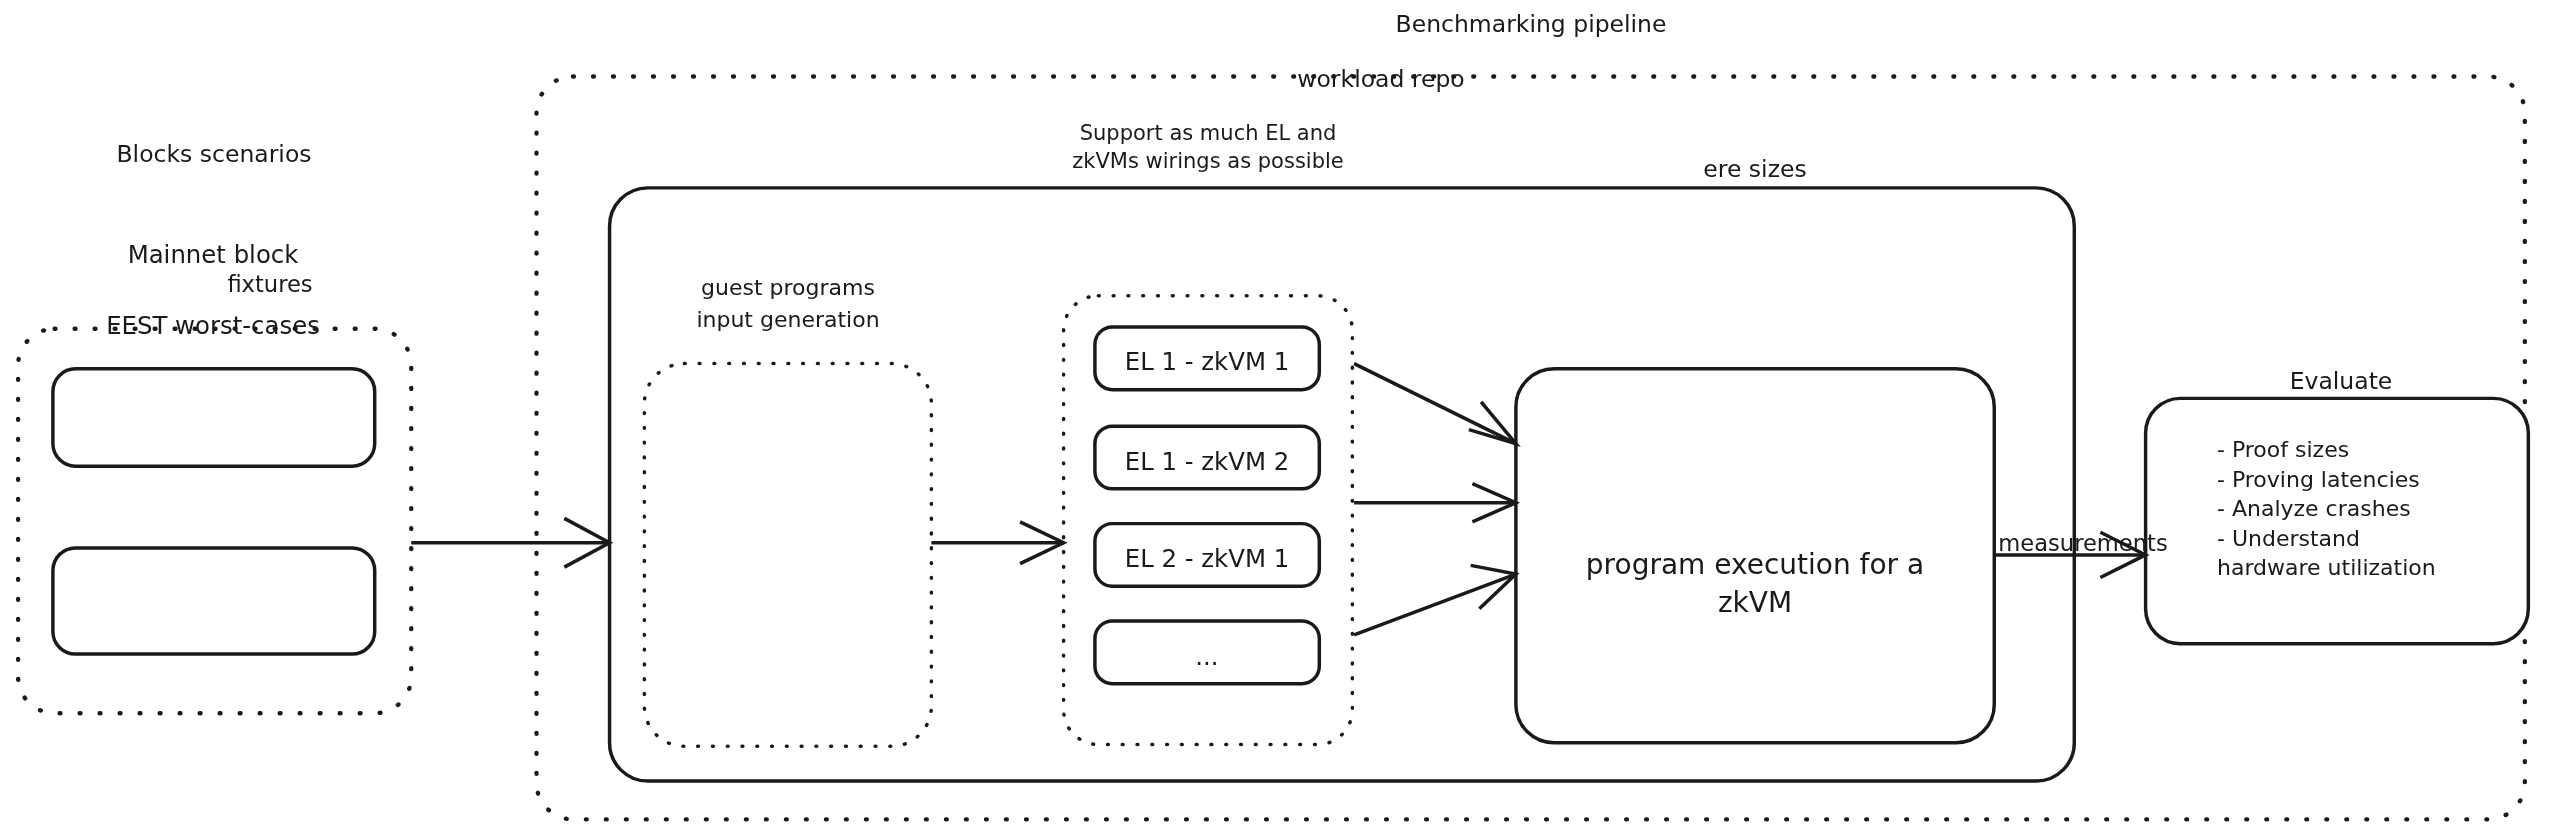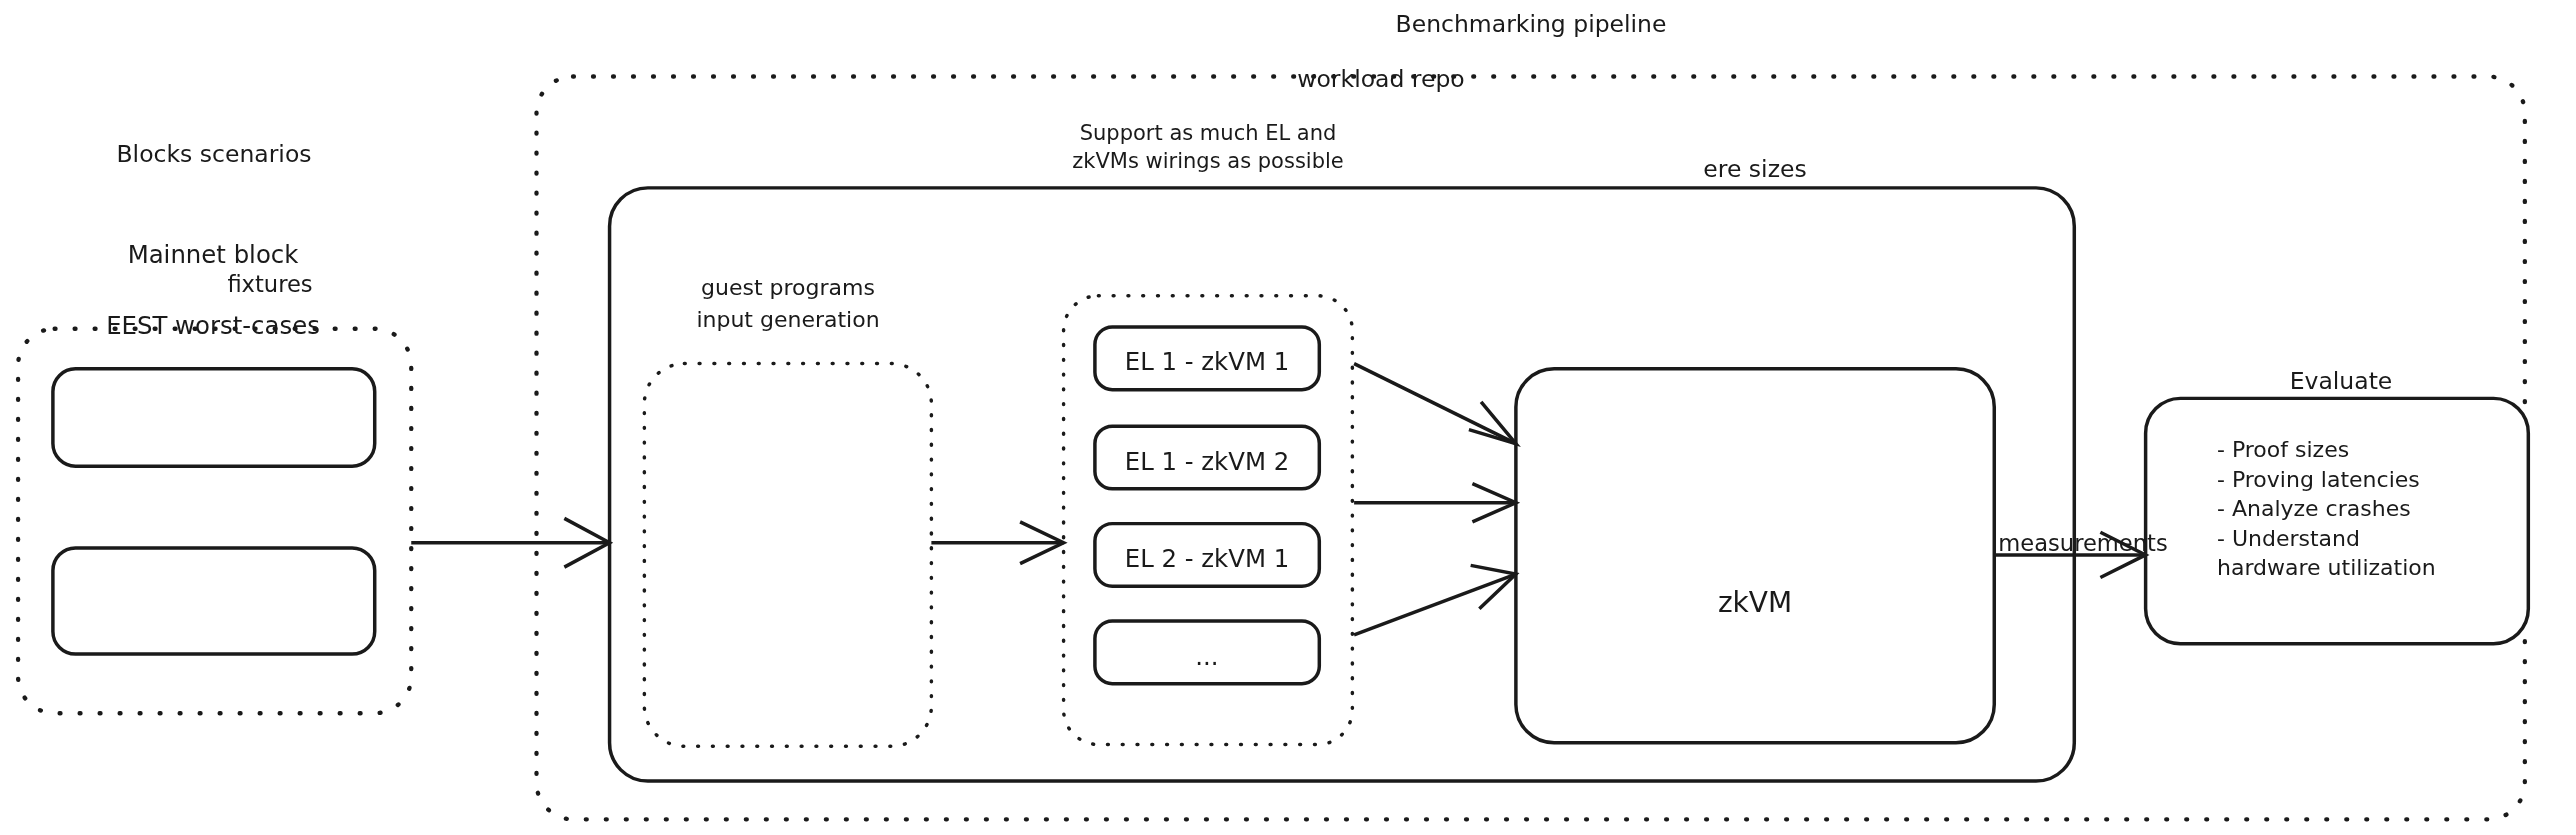--- a/index.html
+++ b/index.html
@@ -164,20 +164,21 @@
   <div class="lbl lbl-center caption-2line" style="left:1208px; top:120px;">Support as much EL and</div>
   <div class="lbl lbl-center caption-2line" style="left:1208px; top:148px;">zkVMs wirings as possible</div>
 
   <div class="lbl lbl-center node-text" style="left:1207px; top:346px;">EL 1 - zkVM 1</div>
   <div class="lbl lbl-center node-text" style="left:1207px; top:446px;">EL 1 - zkVM 2</div>
   <div class="lbl lbl-center node-text" style="left:1207px; top:543px;">EL 2 - zkVM 1</div>
   <div class="lbl lbl-center node-text" style="left:1207px; top:641px;">...</div>
 
   <div class="lbl lbl-center group-title" style="left:1755px; top:154px;">ere sizes</div>
 
+  <div class="lbl lbl-center node-text-lg" style="left:1755px; top:547px;">program execution for a</div>
   <div class="lbl lbl-center node-text-lg" style="left:1755px; top:585px;">zkVM</div>
 
   <div class="lbl lbl-center edge-label" style="left:2083px; top:529px;">measurements</div>
 
   <div class="lbl lbl-center group-title" style="left:2341px; top:366px;">Evaluate</div>
 
   <div class="lbl bullets" style="left:2217px; top:435px;">- Proof sizes</div>
   <div class="lbl bullets" style="left:2217px; top:465px;text-align:right;">- Proving latencies</div>
   <div class="lbl bullets" style="left:2217px; top:494px;">- Analyze crashes</div>
   <div class="lbl bullets" style="left:2217px; top:524px;">- Understand</div>

